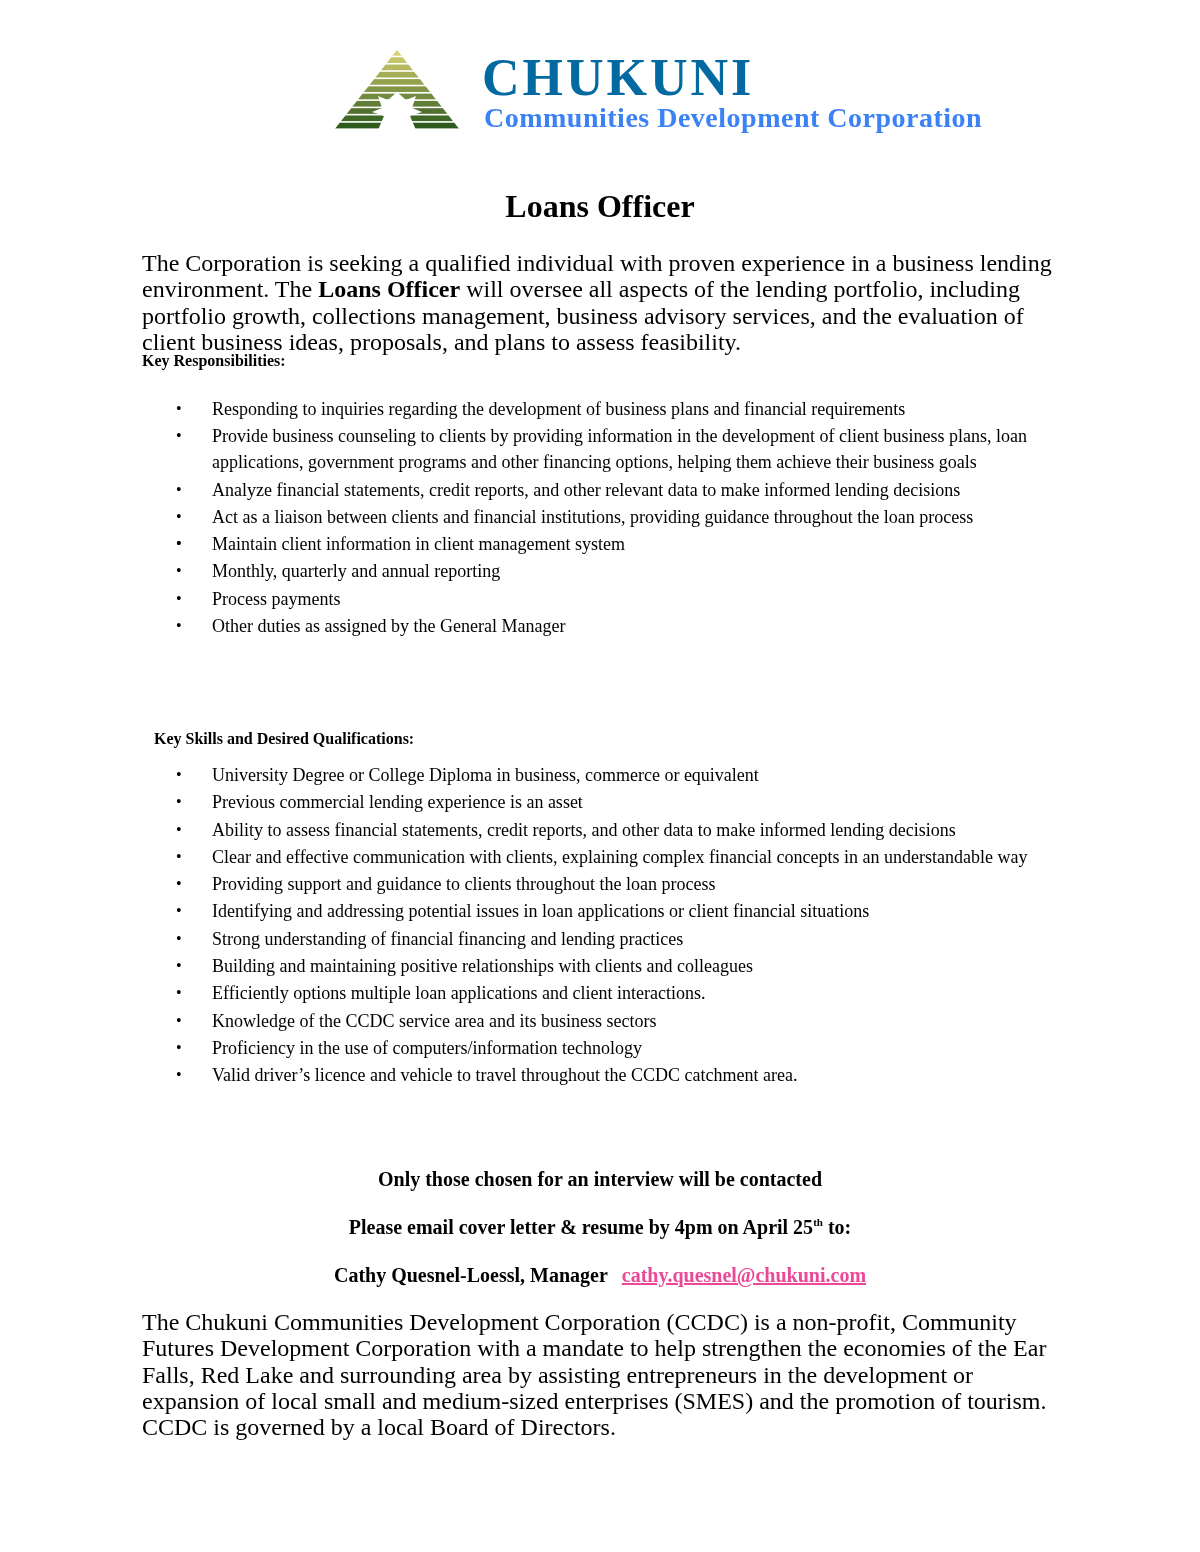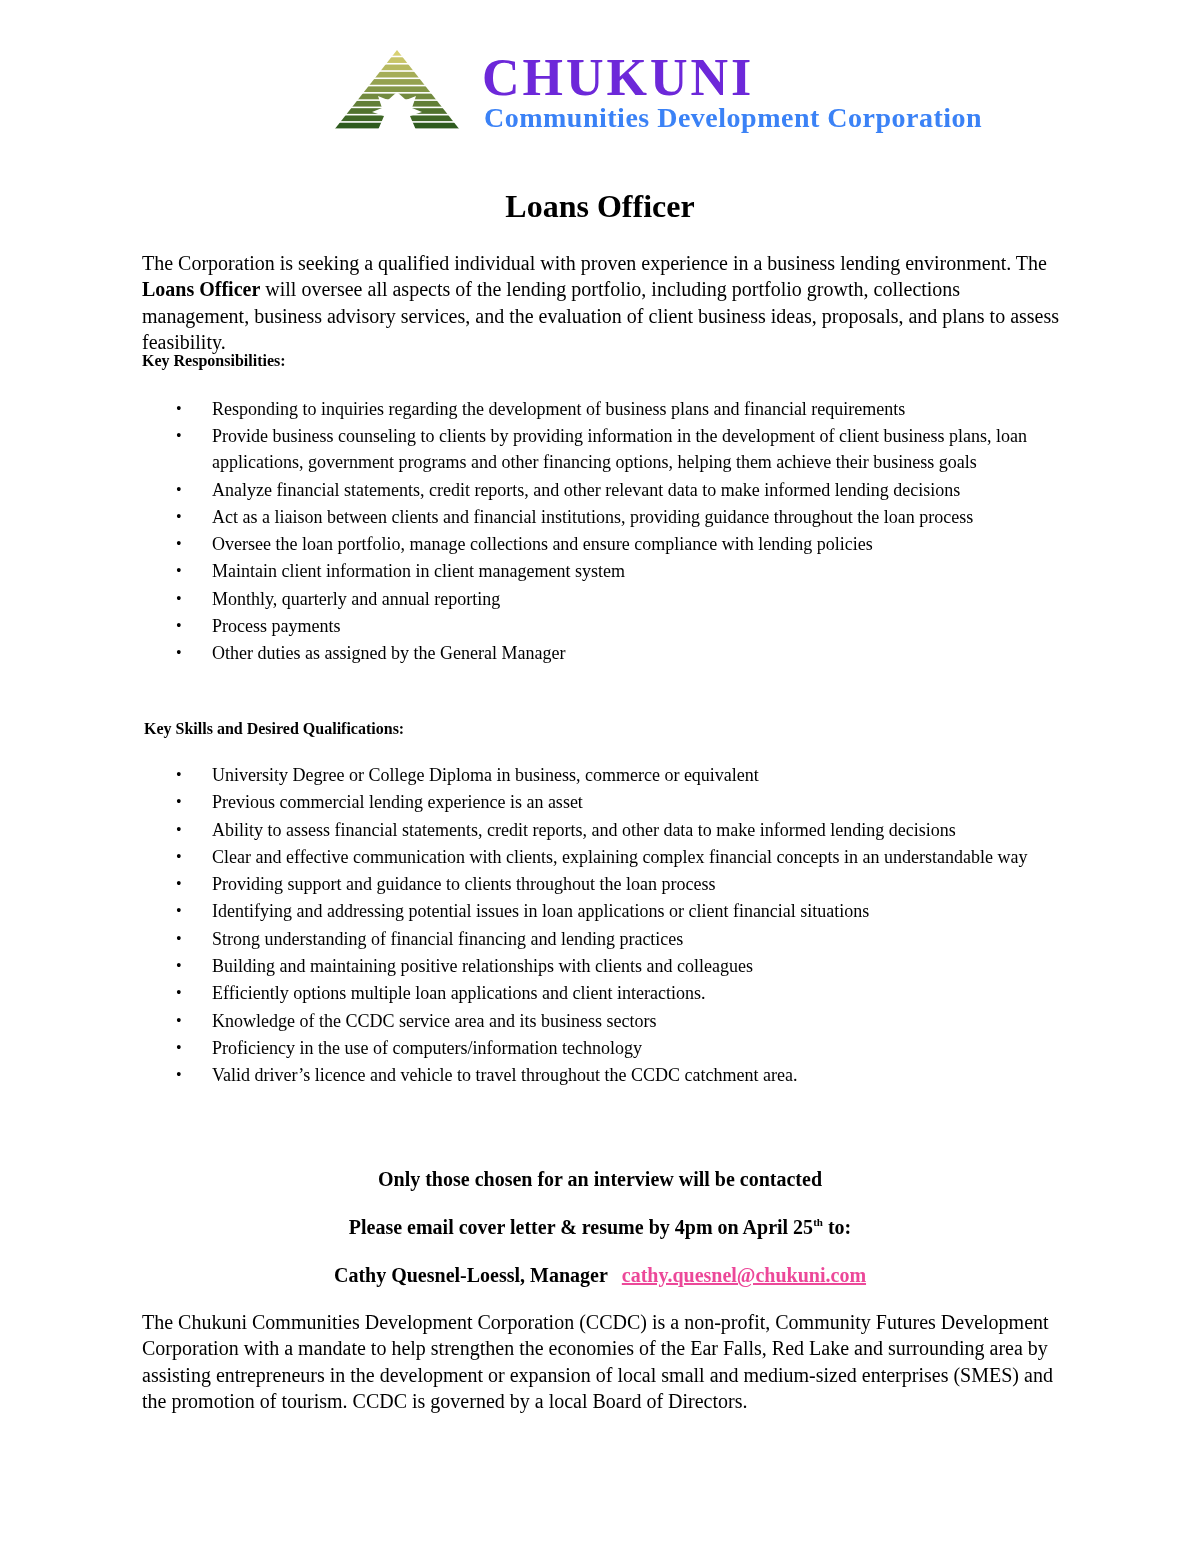--- a/index.html
+++ b/index.html
@@ -9,35 +9,35 @@
       color: #000000;
     }
     .logo {
       position: absolute; left: 334px; top: 50px; width: 600px; height: 82px;
     }
     .logo-mark { position: absolute; left: 0; top: 0; width: 126px; height: 80px; }
     .logo-name {
       position: absolute; left: 148px; top: 2px;
       font-family: "Liberation Serif", serif; font-weight: bold;
       font-size: 52px; line-height: 52px; letter-spacing: 3px;
-      color: #6d28d9;
+      color: #0369a1;
     }
     .logo-sub {
       position: absolute; left: 150px; top: 56px;
       font-family: "Liberation Serif", serif; font-weight: bold;
       font-size: 28px; line-height: 24px; letter-spacing: 0.5px;
       color: #3b82f6; white-space: nowrap;
     }
     .title {
       position: absolute; left: 0; width: 1200px; top: 186px; text-align: center;
       font-weight: bold; font-size: 32px; line-height: 40px;
     }
     .para {
       position: absolute; left: 142px; width: 930px;
-      font-size: 20px; line-height: 26.3px;
+      font-size: 24px; line-height: 26.3px;
     }
     .intro { top: 250px; }
     .heading {
       position: absolute; left: 142px; font-weight: bold; font-size: 16px; line-height: 26px;
     }
     .h-resp { top: 348px; }
     .h-skills { top: 714px; }
     ul.list {
       position: absolute; left: 142px; width: 930px; margin: 0; padding: 0; list-style: none;
       font-size: 18px;
@@ -94,28 +94,28 @@
 <p class="para intro" style="margin:0;">
   <span>The Corporation is seeking a qualified individual with proven experience in a business lending environment. The </span><b>Loans Officer</b><span> will oversee all aspects of the lending portfolio, including portfolio growth, collections management, business advisory services, and the evaluation of client business ideas, proposals, and plans to assess feasibility.</span>
 </p>
 
 <h2 class="heading h-resp" style="margin:0;">Key Responsibilities:</h2>
 <ul class="list resp-list">
     <li><span class="bullet">•</span><span>Responding to inquiries regarding the development of business plans and financial requirements</span></li>
     <li><span class="bullet">•</span><span>Provide business counseling to clients by providing information in the development of client business plans, loan applications, government programs and other financing options, helping them achieve their business goals</span></li>
     <li><span class="bullet">•</span><span>Analyze financial statements, credit reports, and other relevant data to make informed lending decisions</span></li>
     <li><span class="bullet">•</span><span>Act as a liaison between clients and financial institutions, providing guidance throughout the loan process</span></li>
-    <li><span class="bullet">•</span><span>Oversee the loan portfolio, manage collections and ensure compliance with lending policies</span></li>
+    <li><span class="bullet">•</span></li>
     <li><span class="bullet">•</span><span>Maintain client information in client management system</span></li>
     <li><span class="bullet">•</span><span>Monthly, quarterly and annual reporting</span></li>
     <li><span class="bullet">•</span><span>Process payments</span></li>
     <li><span class="bullet">•</span><span>Other duties as assigned by the General Manager</span></li>
   </ul>
 
-<h2 class="heading h-skills" style="margin:2px;">Key Skills and Desired Qualifications:</h2>
+<h2 class="heading h-skills" style="margin:12px;">Key Skills and Desired Qualifications:</h2>
 <ul class="list skills-list">
     <li><span class="bullet">•</span><span>University Degree or College Diploma in business, commerce or equivalent</span></li>
     <li><span class="bullet">•</span><span>Previous commercial lending experience is an asset</span></li>
     <li><span class="bullet">•</span><span>Ability to assess financial statements, credit reports, and other data to make informed lending decisions</span></li>
     <li><span class="bullet">•</span><span>Clear and effective communication with clients, explaining complex financial concepts in an understandable way</span></li>
     <li><span class="bullet">•</span><span>Providing support and guidance to clients throughout the loan process</span></li>
     <li><span class="bullet">•</span><span>Identifying and addressing potential issues in loan applications or client financial situations</span></li>
     <li><span class="bullet">•</span><span>Strong understanding of financial financing and lending practices</span></li>
     <li><span class="bullet">•</span><span>Building and maintaining positive relationships with clients and colleagues</span></li>
     <li><span class="bullet">•</span><span>Efficiently options multiple loan applications and client interactions.</span></li>

